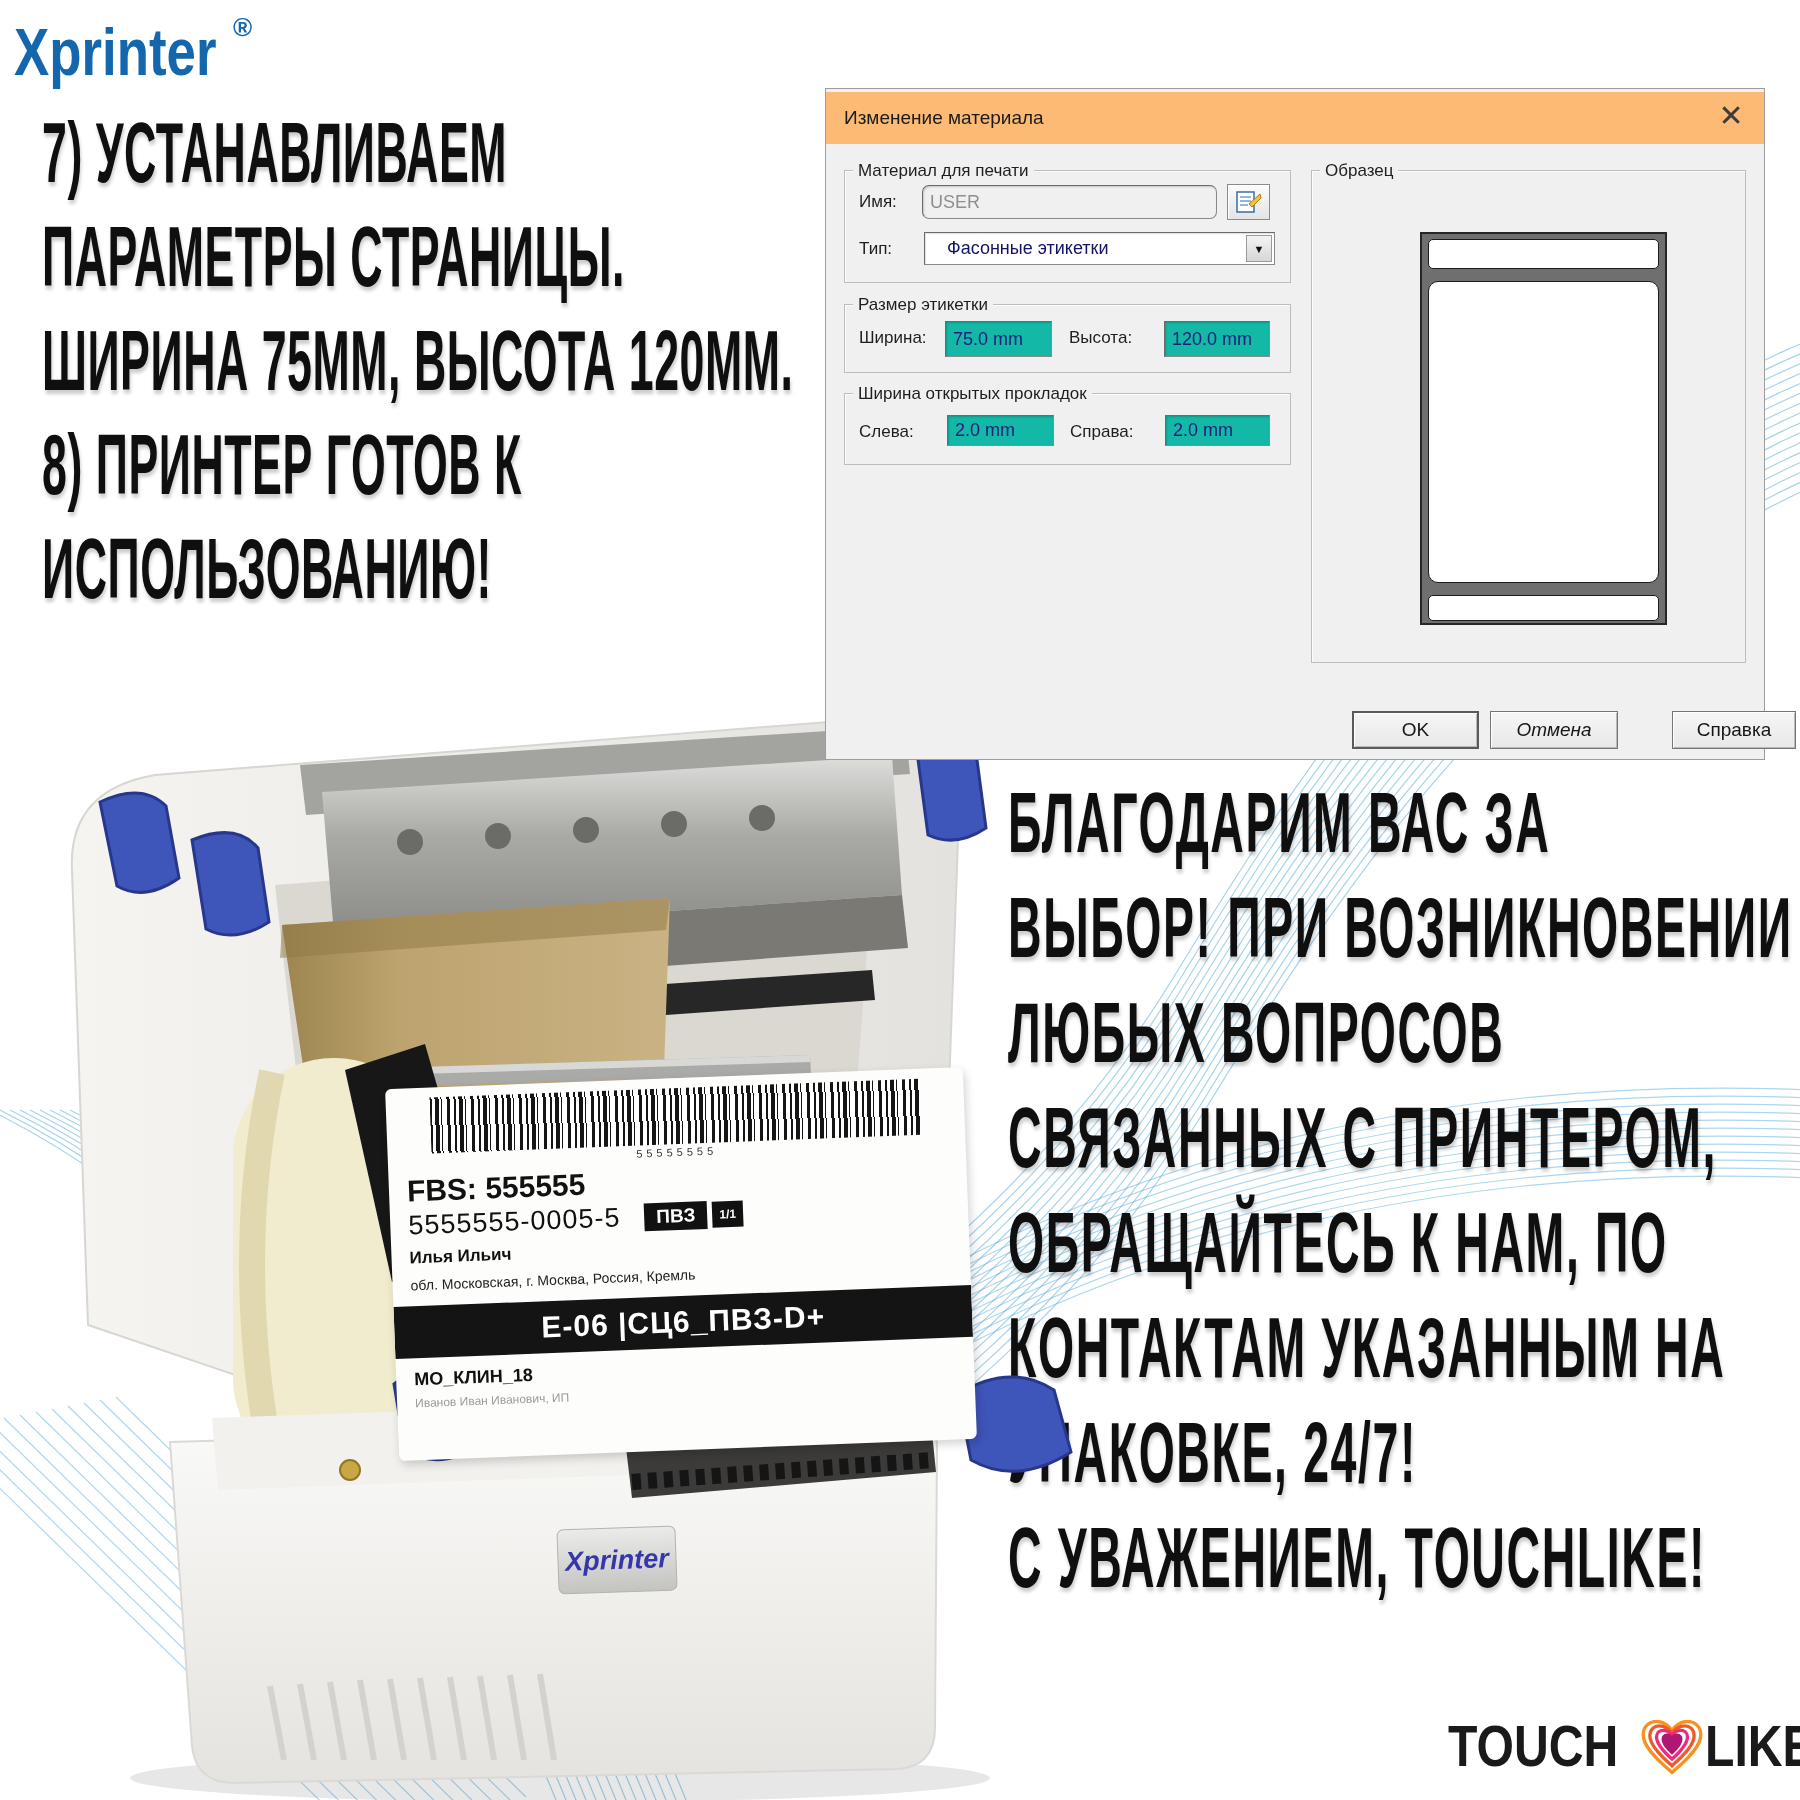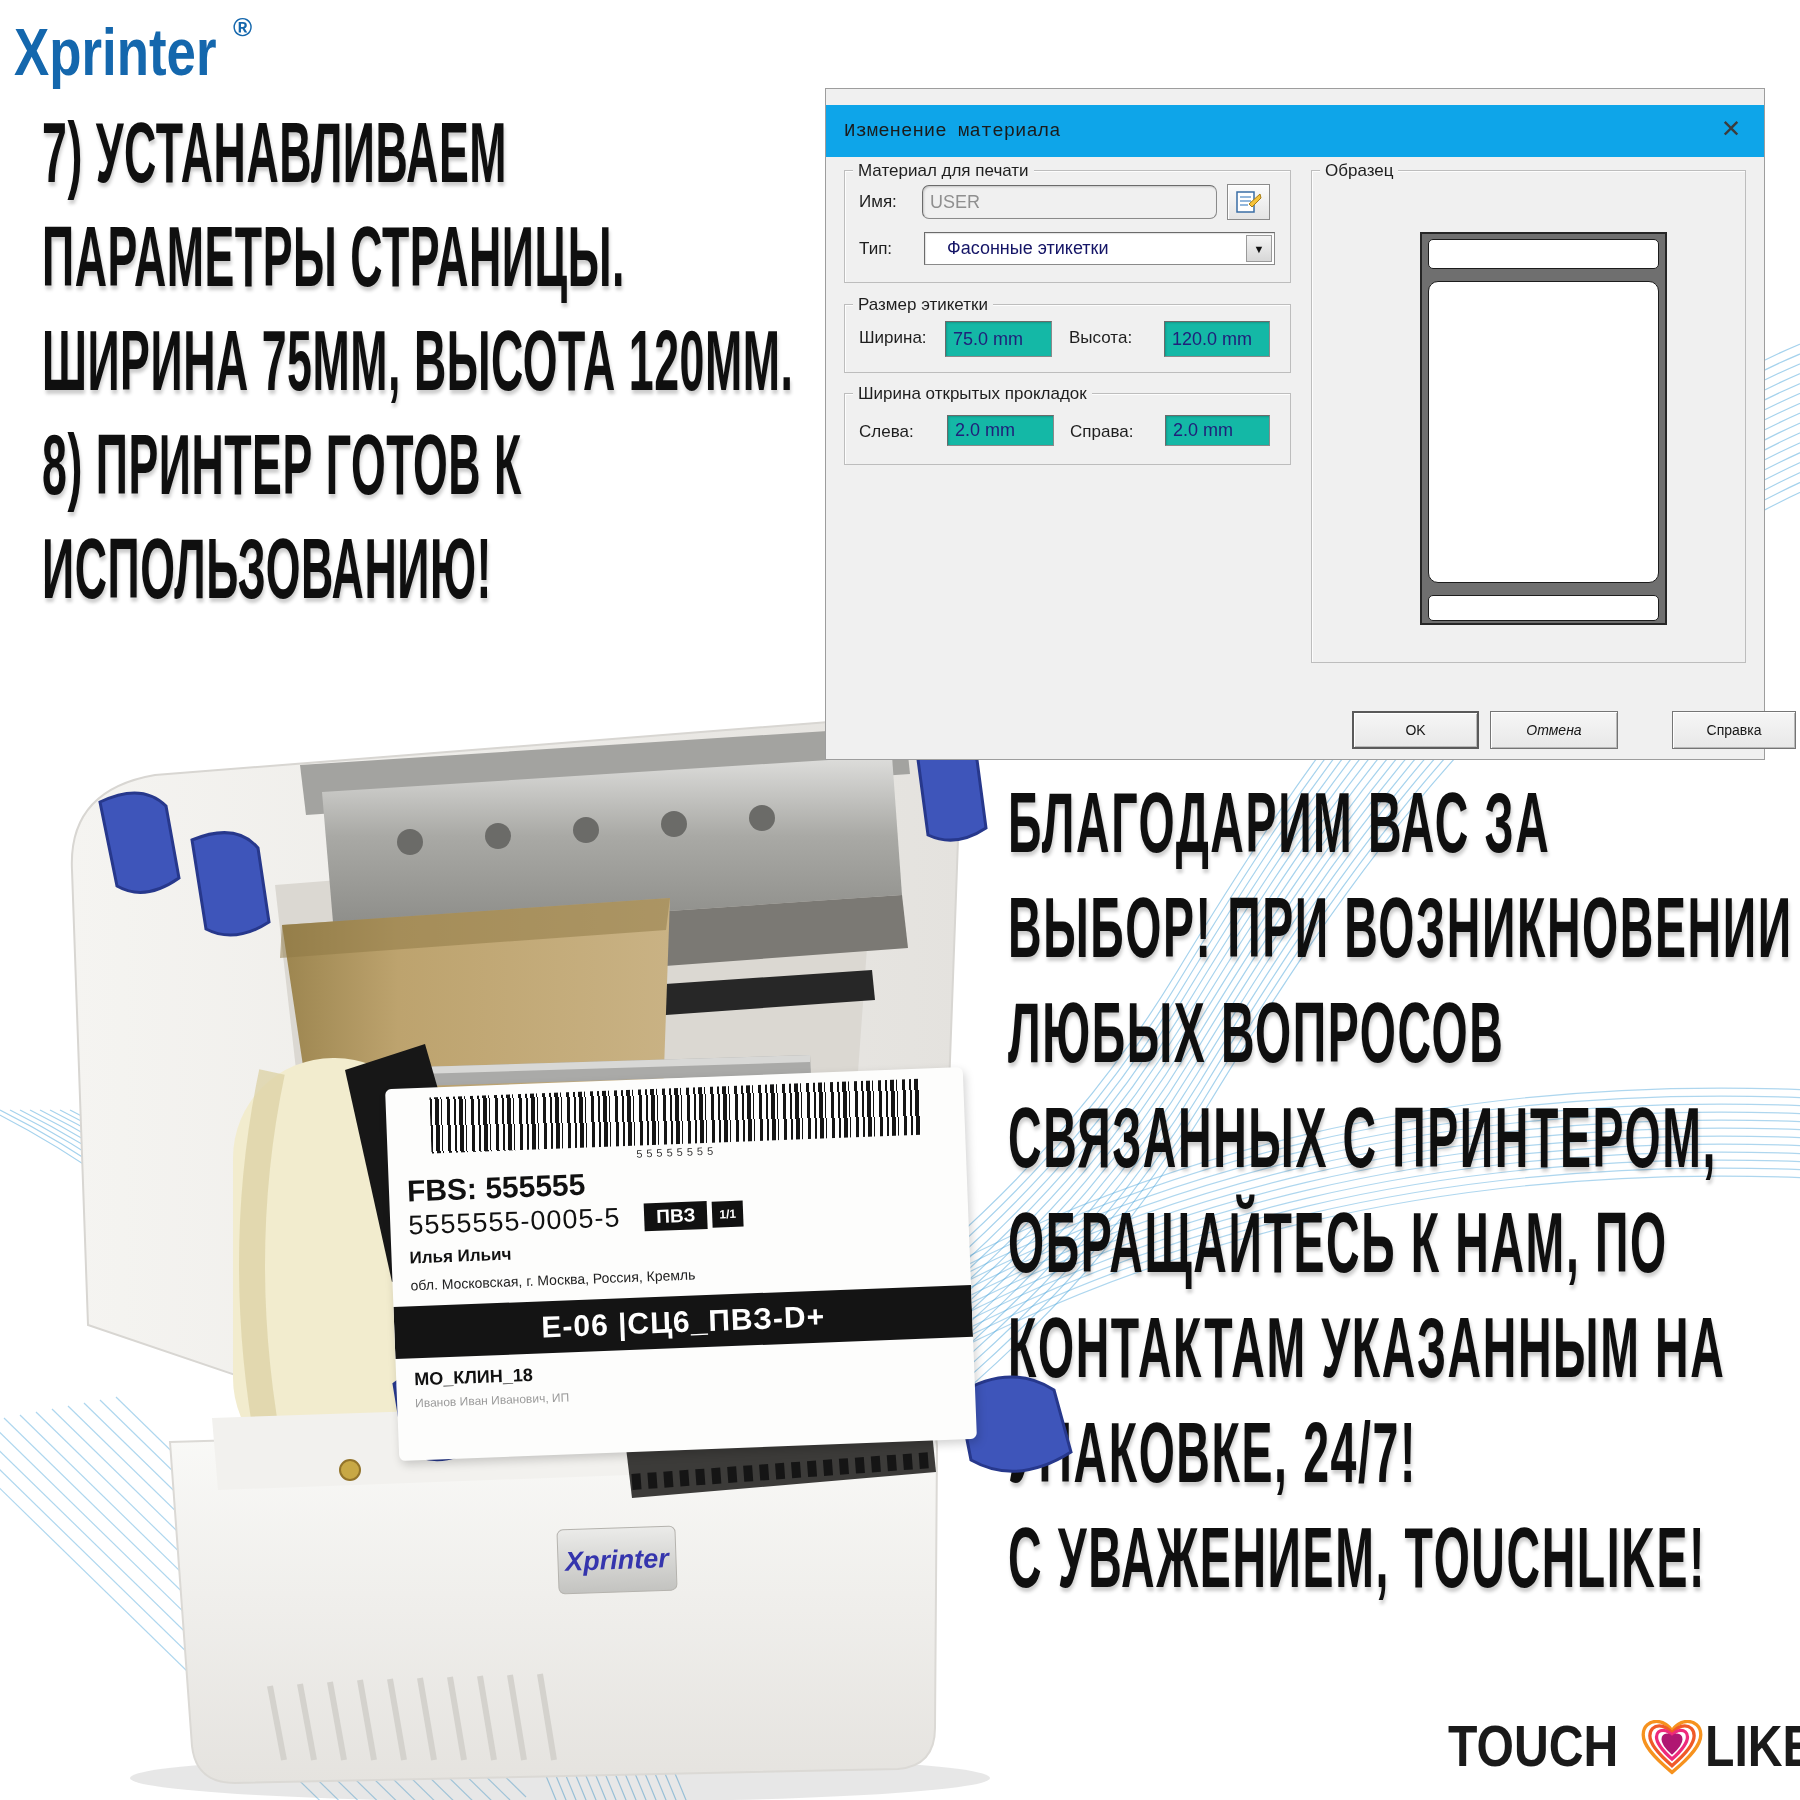--- a/index.html
+++ b/index.html
@@ -17,21 +17,21 @@
   .right-block .ln{font-size:86px;line-height:105px;letter-spacing:3px;transform:scaleX(.54);}
 
   
   .brand{position:absolute;left:14px;top:14px;display:flex;align-items:flex-start;color:#1467ad;}
   .brand .word{font-size:66px;font-weight:700;letter-spacing:0;transform:scaleX(.8);transform-origin:0 0;white-space:nowrap;}
   .brand .reg{font-size:26px;font-weight:700;margin-left:-34px;margin-top:-2px;}
 
   
   .dlg{position:absolute;left:825px;top:88px;width:940px;height:672px;background:#f0f0f0;
        border:1px solid #9d9d9d;box-sizing:border-box;font-family:"Liberation Sans",sans-serif;}
-  .dlg-titlebar{position:absolute;left:0;top:16px;right:0;height:52px;background:#0ea5e9;font-family:Liberation Mono, monospace;}
+  .dlg-titlebar{position:absolute;left:0;top:3px;right:0;height:52px;background:#fdba74;}
   .dlg-title{position:absolute;left:18px;top:0;line-height:52px;font-size:19px;color:#1b1b1b;}
   .dlg-close{position:absolute;right:16px;top:8px;width:34px;height:34px;text-align:center;
              line-height:32px;font-size:30px;color:#3c3c3c;cursor:pointer;}
   .grp{position:absolute;border:1px solid #bdbdbd;box-shadow:inset 1px 1px 0 rgba(255,255,255,.85);}
   .grp .legend{position:absolute;left:8px;top:-10px;background:#f0f0f0;padding:0 5px;
                font-size:17px;color:#1e1e1e;white-space:nowrap;}
   .lbl{position:absolute;font-size:17px;color:#1e1e1e;white-space:nowrap;}
   .sunken{position:absolute;box-sizing:border-box;background:#14b8a6;border:1px solid #8a8a8a;
           border-top-color:#6b6b6b;border-left-color:#6b6b6b;
           box-shadow:inset 1px 1px 2px rgba(0,0,0,.18);
@@ -42,21 +42,21 @@
          border-top-color:#6b6b6b;border-left-color:#6b6b6b;display:flex;align-items:center;
          box-shadow:inset 1px 1px 1px rgba(0,0,0,.12);}
   .combo .val{flex:1;font-size:18px;color:#141466;padding-left:8px;white-space:nowrap;overflow:hidden;}
   .combo .arrow{width:24px;align-self:stretch;margin:2px;background:linear-gradient(#f4f4f4,#d7d7d7);
          border:1px solid #9a9a9a;display:flex;align-items:center;justify-content:center;
          font-size:11px;color:#111;}
   .iconbtn{position:absolute;box-sizing:border-box;background:linear-gradient(#fcfcfc,#e4e4e4);
          border:1px solid #8b8b8b;box-shadow:inset 1px 1px 0 #fff;display:flex;align-items:center;justify-content:center;}
   .btn{position:absolute;box-sizing:border-box;height:38px;background:linear-gradient(#f6f6f6,#e8e8e8);
        border:1px solid #757575;box-shadow:inset 1px 1px 0 #fff, inset -1px -1px 0 #b9b9b9;
-       font-size:14px;color:#161616;text-align:center;line-height:36px;cursor:pointer;}
+       font-size:19px;color:#161616;text-align:center;line-height:36px;cursor:pointer;}
   .btn.default{border:2px solid #5a5a5a;line-height:34px;}
   .strip{position:absolute;background:#6f6f6f;border:2px solid #262626;box-sizing:border-box;}
   .die{position:absolute;left:6px;right:6px;background:#fff;border:1.5px solid #1c1c1c;box-sizing:border-box;}
 
   
   .printer{position:absolute;left:20px;top:670px;width:1100px;height:1130px;}
   .ship-label{position:absolute;left:392px;top:1078px;width:578px;height:372px;background:#fdfdfc;
         border-radius:6px;transform:rotate(-2.2deg);box-shadow:2px 4px 10px rgba(0,0,0,.18);
         padding:10px 18px;box-sizing:border-box;overflow:hidden;color:#111;}
   .barcode{height:56px;margin:0 26px;background:repeating-linear-gradient(90deg,

